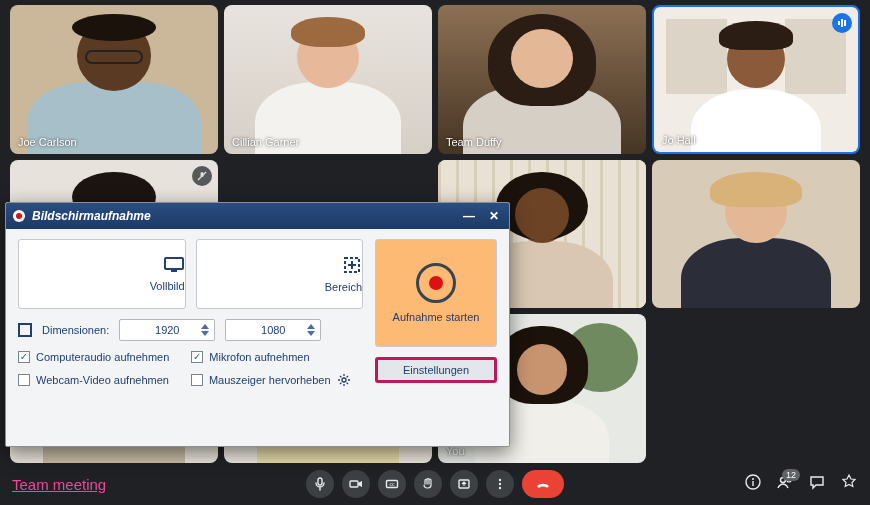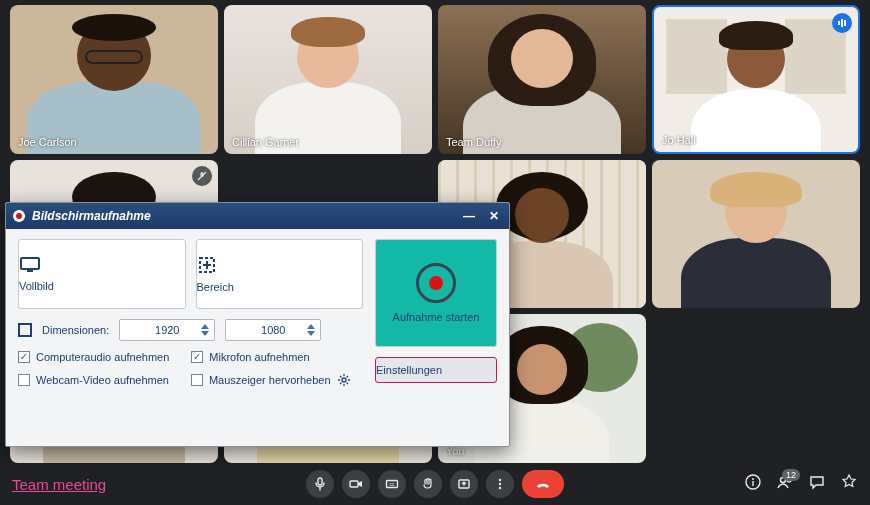--- a/index.html
+++ b/index.html
@@ -120,21 +120,21 @@
   .titlebar .winbtn { cursor: pointer; padding: 0 4px; font-style: normal; }
   .dlg-body { flex: 1; background: #f3f4f6; padding: 10px 12px 8px; display: flex; gap: 12px; }
   .leftcol { flex: 1; display: flex; flex-direction: column; gap: 10px; }
   .modes { display: flex; gap: 10px; }
   .modecard {
     flex: 1;
     height: 70px;
     border: 1px solid #c6c9ce;
     border-radius: 3px;
     background: #fff;
-    display: flex; flex-direction: column; align-items: flex-start; justify-content: center;
+    display: flex; flex-direction: column; align-items: flex-end; justify-content: center;
     gap: 6px;
     cursor: pointer;
     color: #204070;
   }
   .modecard.selected { background: #dcdee2; border-color: #9aa0a8; }
   .dims-row { display: flex; align-items: center; gap: 10px; }
   .dim-input {
     width: 96px; height: 22px;
     background: #fff; border: 1px solid #b3b7be;
     border-radius: 2px;
@@ -158,36 +158,36 @@
     border-right: 4px solid transparent;
     border-top: 5px solid #4a6ea6;
   }
   .chk-row { display: flex; gap: 22px; }
   .chk { display: flex; align-items: center; gap: 6px; color: #204070; cursor: pointer; }
   .chk-box { width: 12px; height: 12px; border: 1px solid #7a8490; background: #fff; display: flex; align-items:center; justify-content:center; }
   .chk-box.on::after { content: "✓"; font-size: 10px; color: #1d5fbf; line-height: 10px; }
   .rightcol { width: 122px; display: flex; flex-direction: column; gap: 10px; }
   .recbox {
     height: 108px;
-    background: #14b8a6;
+    background: #fdba74;
     border: 1px solid #c6c9ce;
     border-radius: 3px;
     display: flex; flex-direction: column; align-items: center; justify-content: center;
     gap: 8px;
     cursor: pointer;
     color: #204070;
   }
   .recdot-outer { width: 40px; height: 40px; border-radius: 50%; border: 3px solid #36454f; display:flex; align-items:center; justify-content:center; }
   .recdot-inner { width: 14px; height: 14px; border-radius: 50%; background: #d11; }
   .settingsbtn {
     height: 26px;
     background: #e3e6ea;
-    border: 1px solid #be185d;
+    border: 3px solid #be185d;
     border-radius: 3px;
-    display: flex; align-items: center; justify-content: flex-start;
+    display: flex; align-items: center; justify-content: center;
     cursor: pointer;
     color: #204070;
   }
   .dims-icon { width:14px; height:14px; border:2px solid #204070; }
 </style>
 </head>
 <body>
 
 <div class="grid">
 

